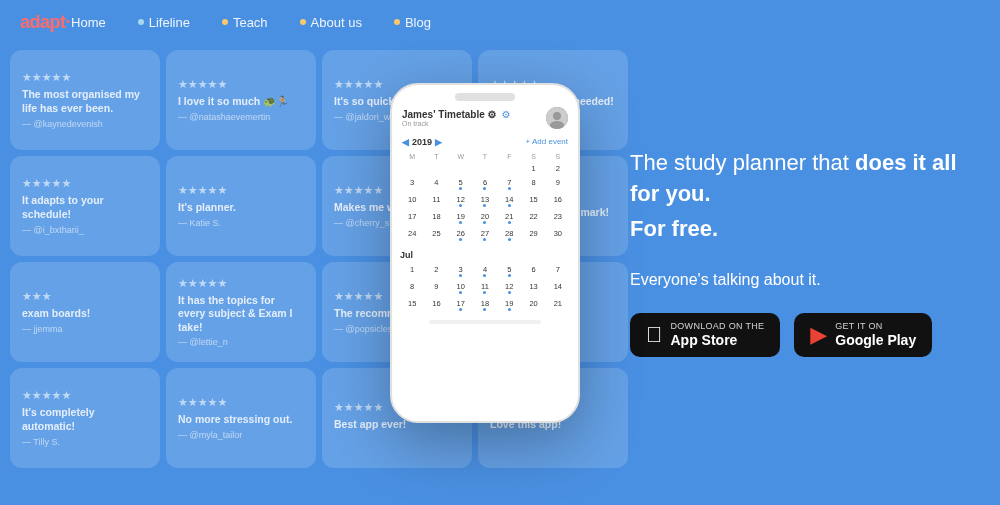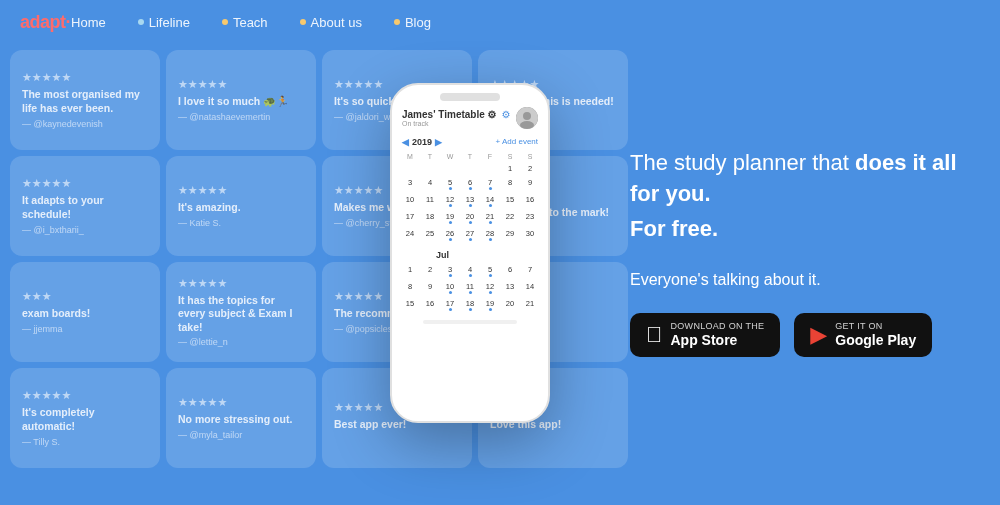--- a/index.html
+++ b/index.html
@@ -158,21 +158,21 @@
       display: flex;
       flex-direction: column;
     }
 
     
     .phone-mockup {
       position: absolute;
       left: 390px;
       top: 50%;
       transform: translateY(-50%);
-      width: 160px;
+      width: 190px;
       height: 340px;
       background: white;
       border-radius: 28px;
       box-shadow: 0 20px 60px rgba(0,0,0,0.3);
       z-index: 50;
       overflow: hidden;
       border: 2px solid #e0e0e0;
     }
     .phone-notch {
       width: 60px;
@@ -257,21 +257,20 @@
       border-radius: 50%;
       background: #4a90e2;
       margin: 0 auto;
     }
     .cal-day.empty { color: transparent; }
     .month-label {
       font-size: 9px;
       font-weight: 700;
       color: #333;
       padding: 4px 8px 1px;
-      margin-left: 36px;
     }
     .phone-bottom-bar {
       height: 4px;
       background: #f0f0f0;
       margin-top: 4px;
       width: 60%;
       border-radius: 2px;
       margin: 4px auto 0;
     }
   </style>
@@ -326,21 +325,21 @@
     <div class="text">Yessssss this is needed!</div>
     <div class="author">— @liljiii</div>
   </div>
   <div class="review-card">
     <div class="stars">★★★★★</div>
     <div class="text">It adapts to your schedule!</div>
     <div class="author">— @i_bxtharii_</div>
   </div>
   <div class="review-card">
     <div class="stars">★★★★★</div>
-    <div class="text">It's amazing.</div>
+    <div class="text">It's planner.</div>
     <div class="author">— Katie S.</div>
   </div>
   <div class="review-card">
     <div class="stars">★★★★★</div>
     <div class="text">Makes me want to study.</div>
     <div class="author">— @cherry_studies</div>
   </div>
   <div class="review-card">
     <div class="stars">★★★★★</div>
     <div class="text">Literally up to the mark!</div>

